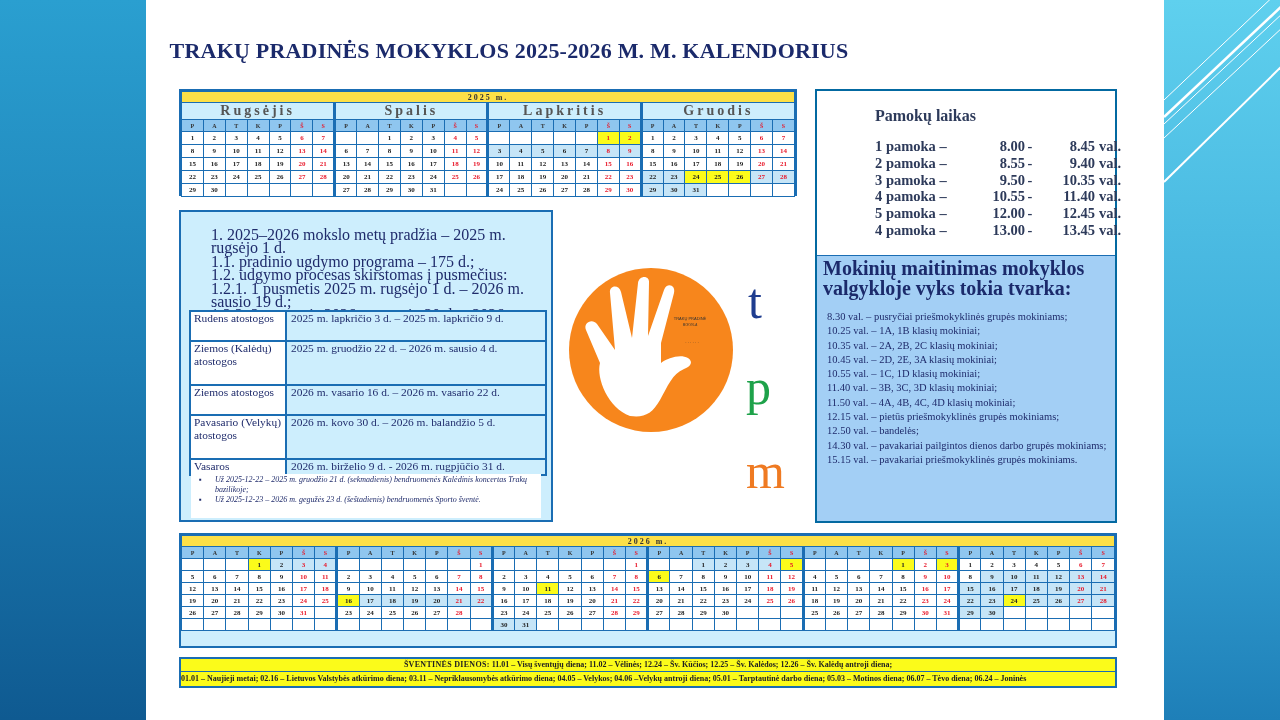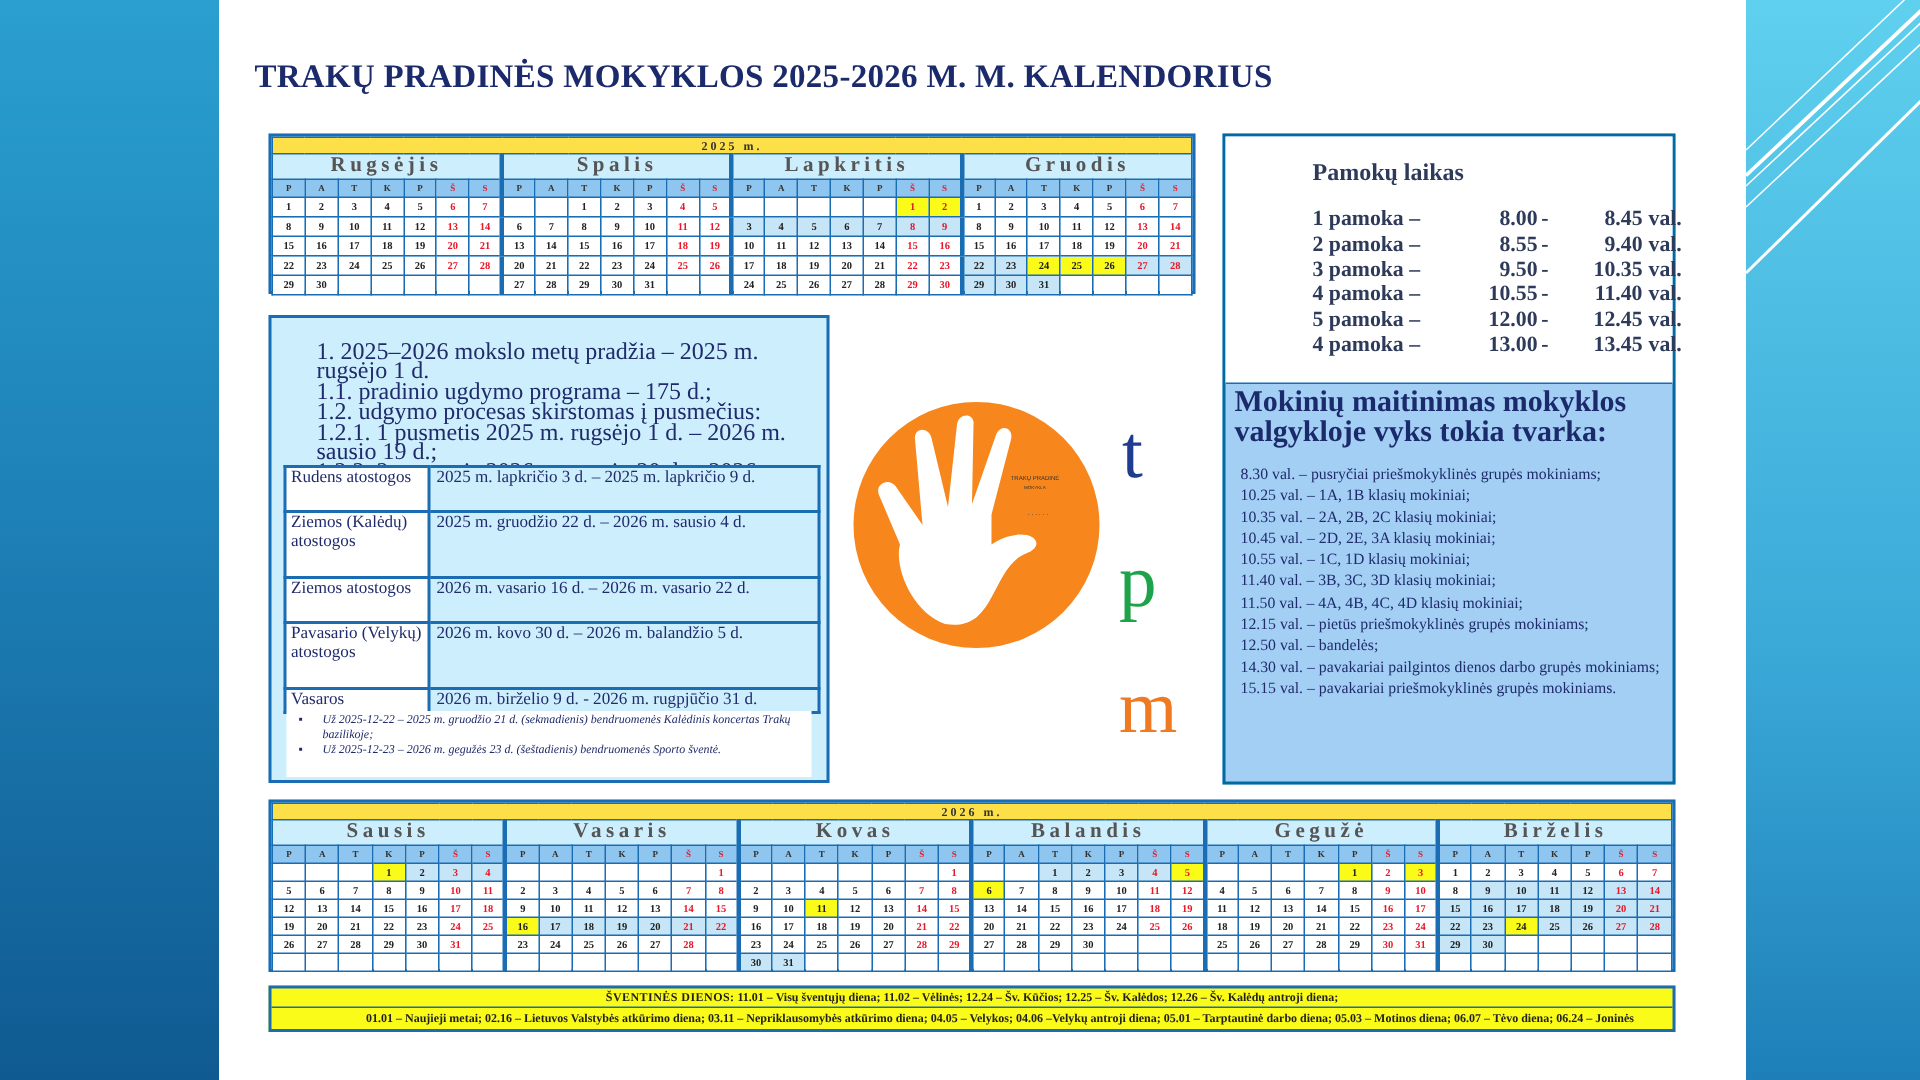--- a/index.html
+++ b/index.html
@@ -47,21 +47,21 @@
   .lrow .n{width:100px;}
   .lrow .f{width:50px;text-align:right;}
   .lrow .d{width:10px;text-align:center;}
   .lrow .t{width:40px;text-align:right;margin-left:20px;}
   .lrow .v{padding-left:4px;}
   .meals-ttl{position:absolute;left:6px;top:168px;font-size:20px;font-weight:bold;color:#1b2a6b;line-height:19.5px;}
   .meals{position:absolute;left:10px;top:219px;width:285px;font-size:10.5px;color:#1f2b6b;line-height:14.3px;}
   
   .hol{position:absolute;left:179px;top:657px;width:934px;height:27px;border:2px solid #1a6db3;background:#fbfb1a;}
   .hol .r1{position:absolute;left:0;top:0;width:934px;height:12px;border-bottom:1.5px solid #1a6db3;font-size:8px;color:#222;text-align:center;line-height:12px;font-weight:bold;}
-  .hol .r2{position:absolute;left:20px;top:13.5px;width:930px;height:12px;font-size:8px;color:#222;line-height:12px;font-weight:bold;white-space:nowrap;padding-left:43px;}
+  .hol .r2{position:absolute;left:0;top:13.5px;width:930px;height:12px;font-size:8px;color:#222;line-height:12px;font-weight:bold;white-space:nowrap;}
   .hol .r1 .lbl{font-weight:bold;letter-spacing:0.3px;}
 </style>
 </head>
 <body>
 
 <div class="deco-right">
   <svg width="116" height="720">
     <line x1="0" y1="100" x2="116" y2="-10" stroke="#fff" stroke-width="1"></line>
     <line x1="0" y1="117" x2="120" y2="4" stroke="#fff" stroke-width="2.5"></line>
     <line x1="0" y1="124" x2="120" y2="12" stroke="#fff" stroke-width="1"></line>
@@ -395,28 +395,20 @@
     </div>
 </div>
 
 <div class="cal" id="cal2026" style="left:179px;top:533px;width:934px;height:111px;">
     <table>
       <tbody>
         <tr style="height: 11px;">
           <td colspan="42" class="year">2026 m.</td>
         </tr>
         <tr style="height: 12px;">
-          <td colspan="7" class="month">Sausis</td>
-          <td colspan="7" class="month sep">Vasaris</td>
-          <td colspan="7" class="month sep">Kovas</td>
-          <td colspan="7" class="month sep">Balandis</td>
-          <td colspan="7" class="month sep">Gegužė</td>
-          <td colspan="7" class="month sep">Birželis</td>
-        </tr>
-        <tr style="height: 12px;">
           <td class="dh">P</td>
           <td class="dh">A</td>
           <td class="dh">T</td>
           <td class="dh">K</td>
           <td class="dh">P</td>
           <td class="dh we">Š</td>
           <td class="dh we">S</td>
           <td class="dh sep">P</td>
           <td class="dh">A</td>
           <td class="dh">T</td>

